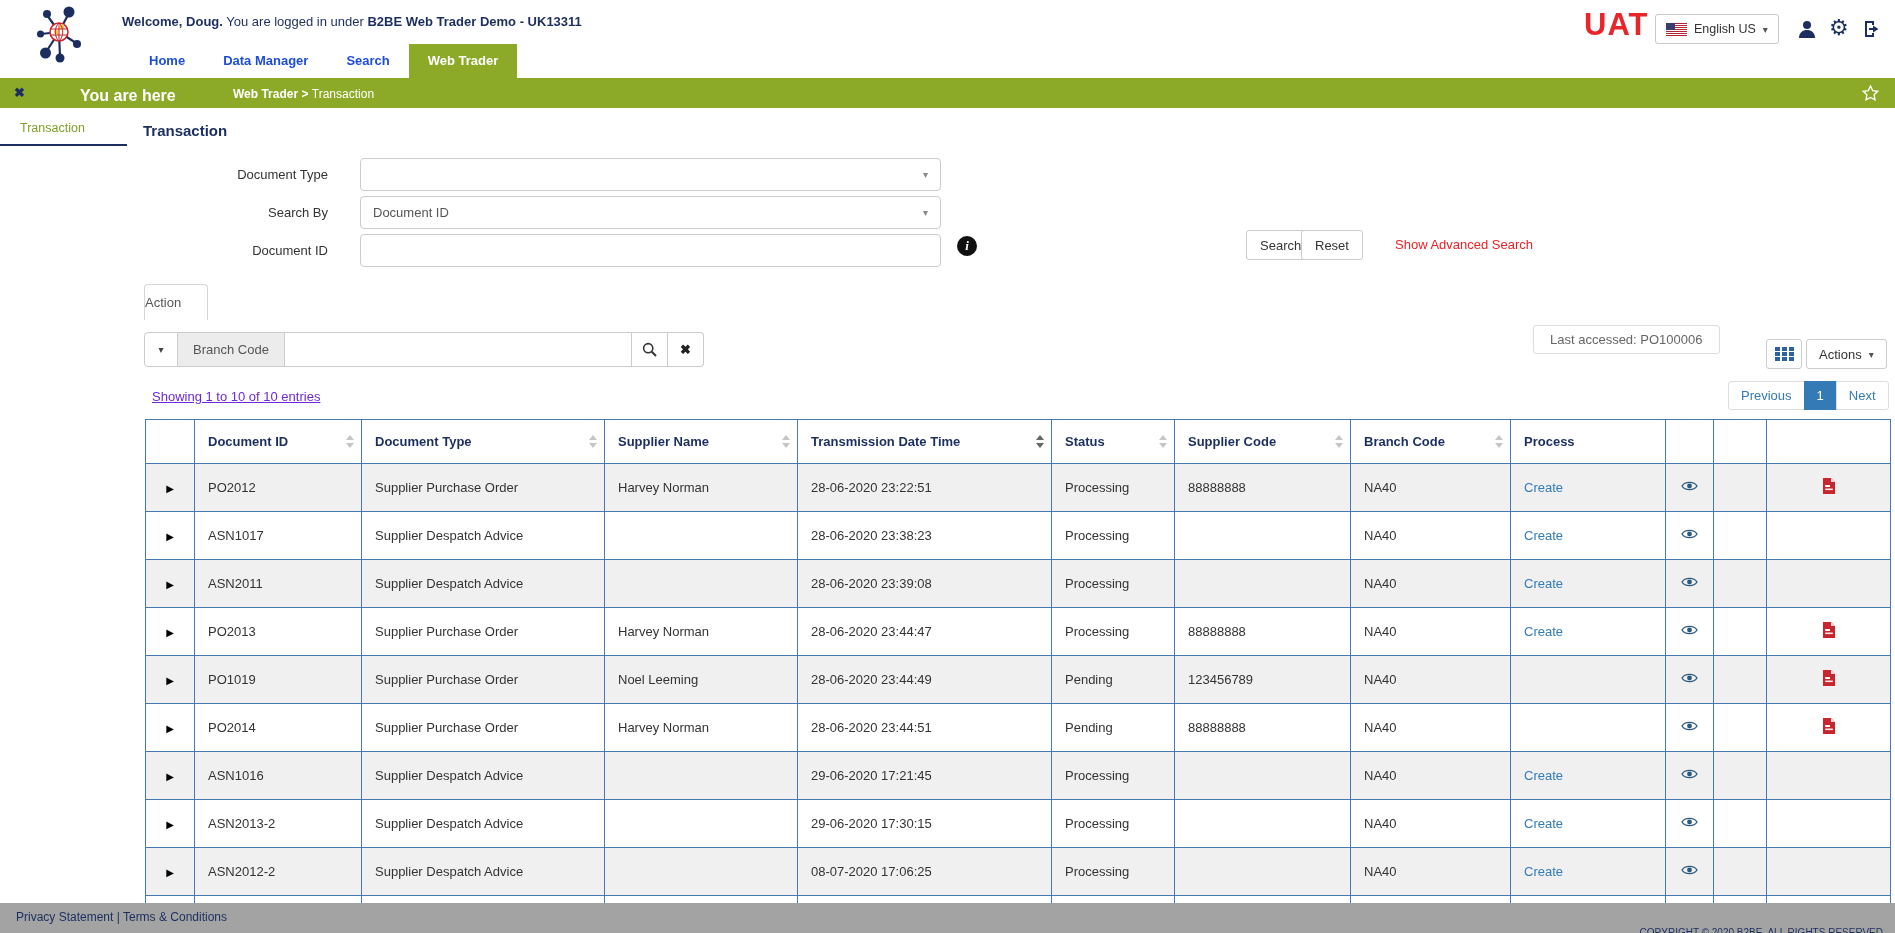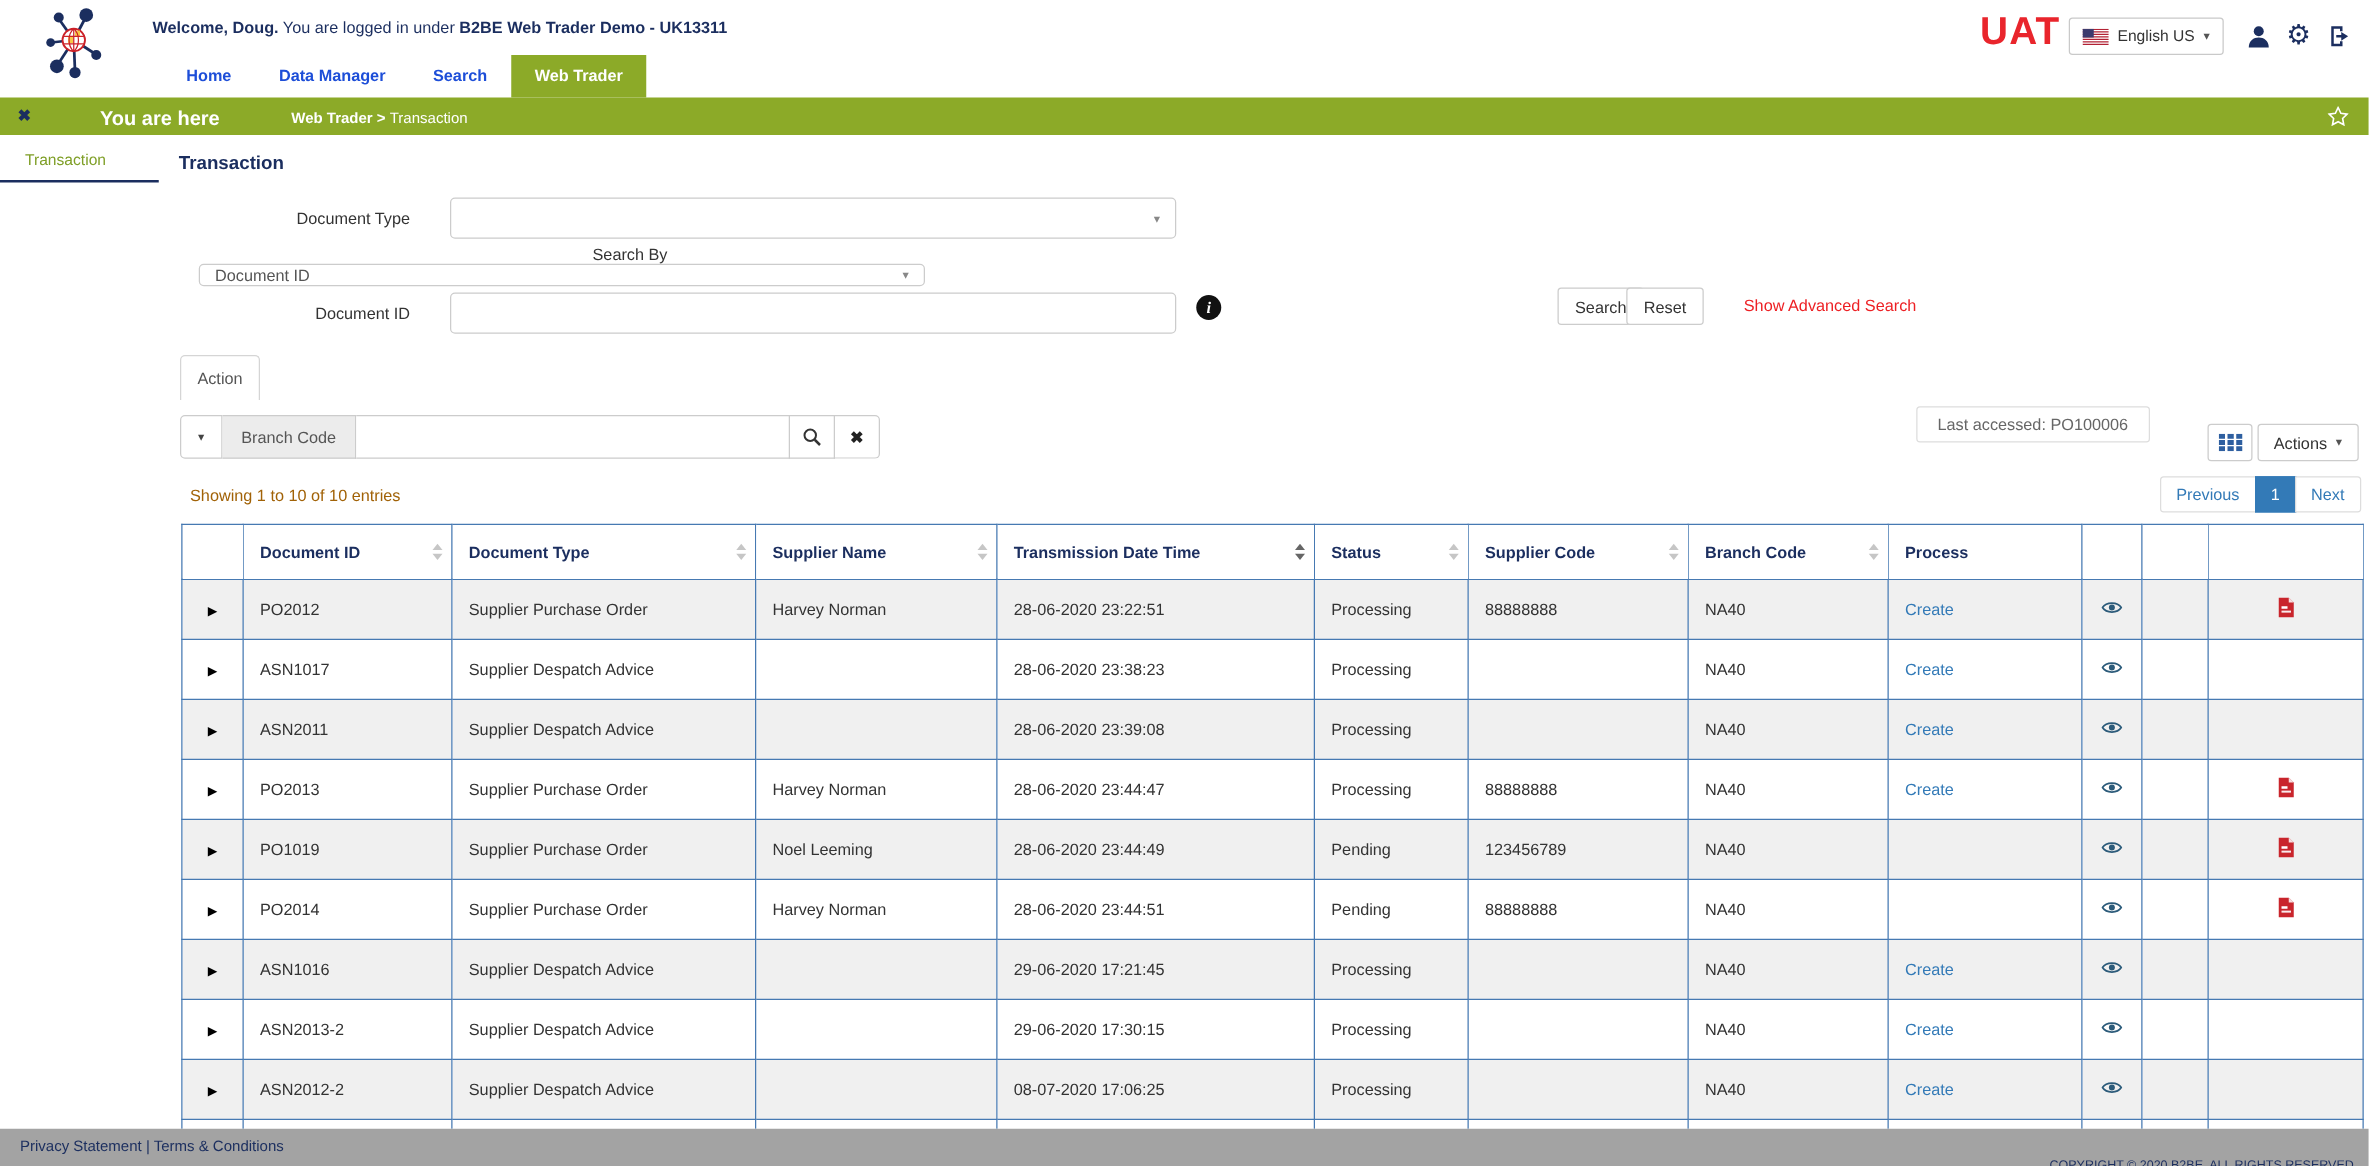--- a/index.html
+++ b/index.html
@@ -55,21 +55,21 @@
                background:#111; color:#fff; text-align:center; line-height:20px; font-size:13px;
                font-weight:bold; font-style:italic; font-family:"Liberation Serif", serif; }
   .btn { height:30px; border:1px solid #ccc; border-radius:3px; background:#fff; font-size:13px;
          color:#333; padding:0 13px; cursor:pointer; font-family:"Liberation Sans", sans-serif; }
   .search-btn { position:absolute; left:1119px; top:122px; }
   .reset-btn  { position:absolute; left:1174px; top:122px; }
   .advanced-link { position:absolute; left:1268px; top:129px; font-size:13px; color:#ed2024; cursor:pointer; }
 
   .action-tab { position:absolute; left:17px; top:176px; width:64px; height:36px;
                 border:1px solid #d5d5d5; border-bottom:none; border-radius:4px 4px 0 0;
-                line-height:36px; text-align:center; font-size:13px; color:#555;
+                line-height:36px; font-size:13px; color:#555;
                 background:#fff; cursor:pointer; }
 
   .filter-bar { position:absolute; left:17px; top:224px; height:35px; display:flex; }
   .fb-caret { width:34px; border:1px solid #ccc; border-radius:4px 0 0 4px; background:#fff;
               display:flex; align-items:center; justify-content:center; font-size:10px; color:#444; cursor:pointer; }
   .fb-label { padding:0 15px; border:1px solid #ccc; border-left:none; background:#ececec;
               font-size:13px; color:#555; display:flex; align-items:center; }
   .fb-input { width:347px; border:1px solid #ccc; border-left:none; font-size:13px; padding:0 10px;
               outline:none; font-family:"Liberation Sans", sans-serif; }
   .fb-btn { width:36px; border:1px solid #ccc; border-left:none; background:#fff; display:flex;
@@ -88,21 +88,21 @@
   .actions-caret { font-size:10px; color:#555; }
 
   .pagination { position:absolute; left:1601px; top:273px; display:flex; font-size:13px; }
   .page-btn { height:29px; line-height:27px; padding:0 12px; border:1px solid #ddd; color:#337ab7;
               background:#fff; cursor:pointer; }
   .page-btn + .page-btn { margin-left:-1px; }
   .page-btn.first { border-radius:3px 0 0 3px; }
   .page-btn.last  { border-radius:0 3px 3px 0; }
   .page-btn.active { background:#337ab7; border-color:#337ab7; color:#fff; }
 
-  .showing { position:absolute; left:25px; top:281px; font-size:13px; color:#a16207; }
+  .showing { position:absolute; left:25px; top:281px; font-size:13px; color:#6d28d9;text-decoration:underline; }
 
   
   .tx-table { position:absolute; left:18px; top:311px; width:1745px; border-collapse:collapse;
               table-layout:fixed; }
   .tx-table th, .tx-table td { border:1px solid #4679b2; overflow:hidden; white-space:nowrap; }
   .tx-table th { height:44px; font-size:13px; font-weight:bold; color:#1b2e5f; text-align:left;
                  padding:0 22px 0 13px; position:relative; background:#fff; }
   .tx-table td { height:48px; font-size:13px; color:#333; padding:0 8px 0 13px; background:#fff; }
   .tx-table tr.striped td { background:#f0f0f0; }
   .tx-table td.center { text-align:center; padding:0; }
@@ -220,21 +220,21 @@
   <div class="main">
     <div class="page-title">Transaction</div>
 
     <div class="form-row" style="top:50px;">
       <div class="form-label">Document Type</div>
       <div class="select-box">
         <span></span>
         <span class="select-caret">▾</span>
       </div>
     </div>
-    <div class="form-row" style="top:88px;flex-direction:column;">
+    <div class="form-row" style="top:88px;">
       <div class="form-label">Search By</div>
       <div class="select-box">
         <span>Document ID</span>
         <span class="select-caret">▾</span>
       </div>
     </div>
     <div class="form-row" style="top:126px;">
       <div class="form-label">Document ID</div>
       <input class="text-input" type="text" value="" style="">
     </div>

